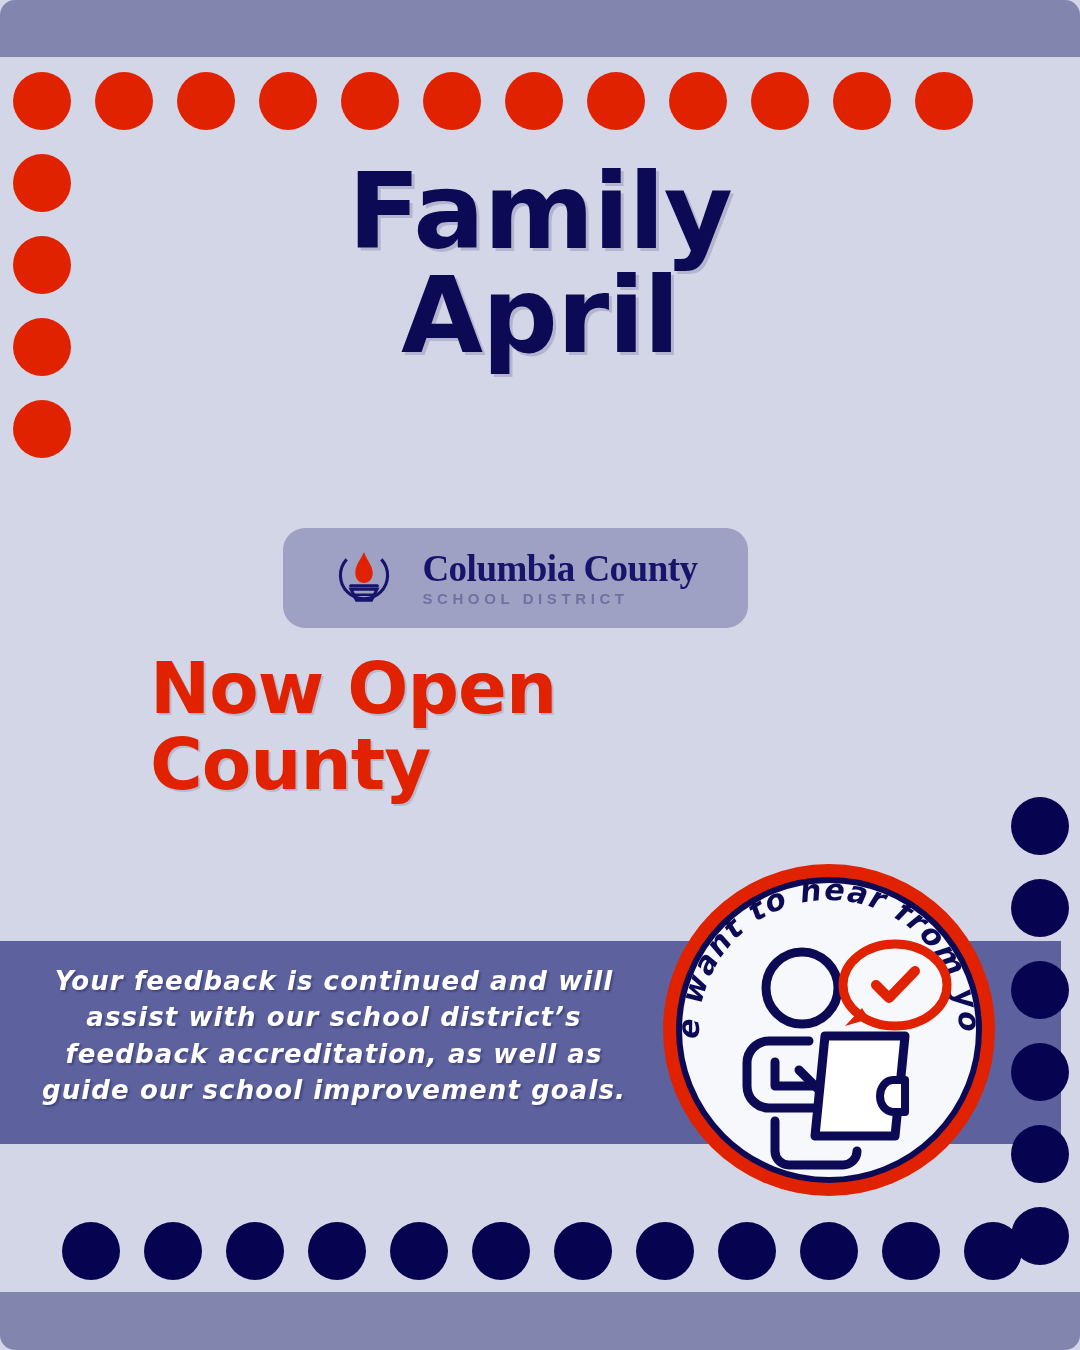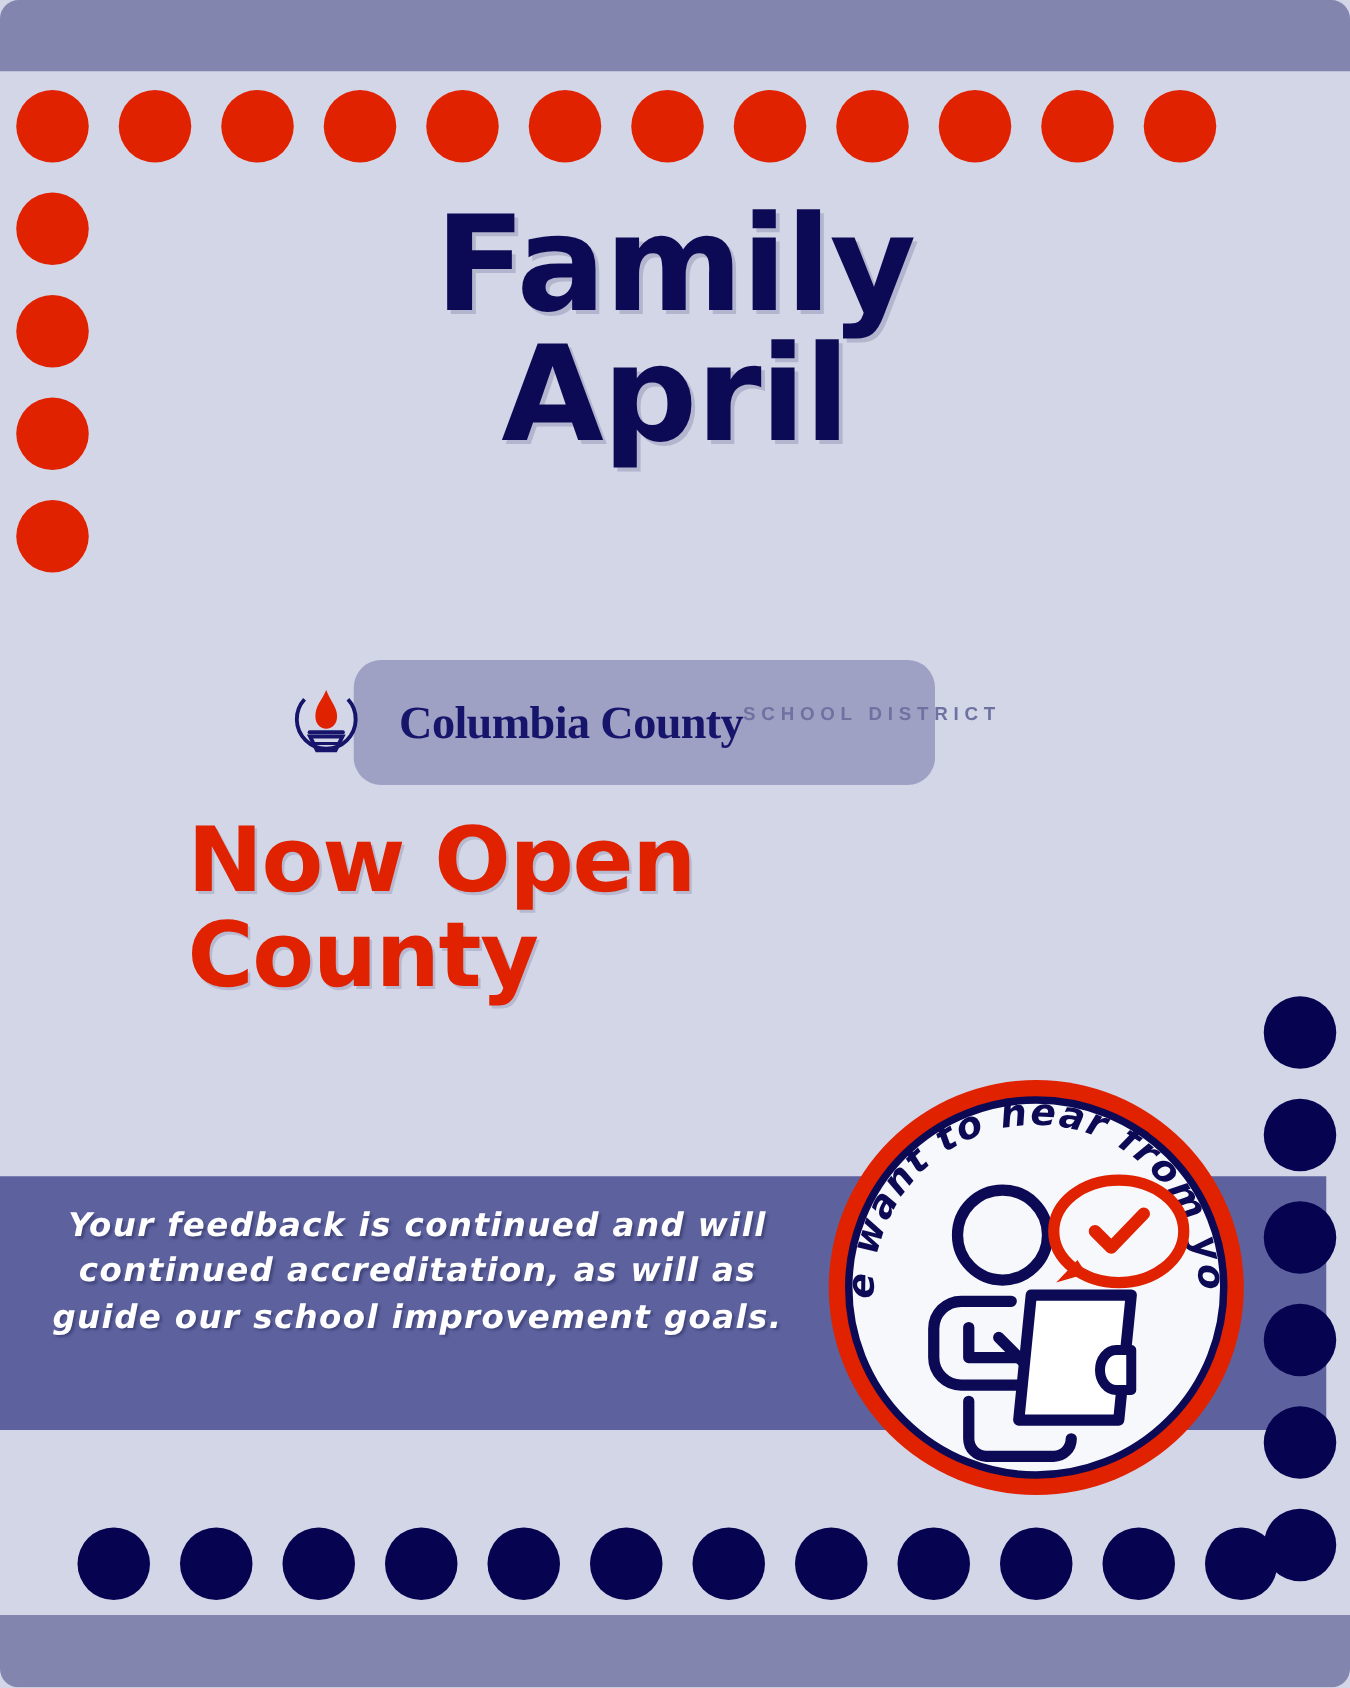--- a/index.html
+++ b/index.html
@@ -48,21 +48,21 @@
   }
   .title .ln{display:block;white-space:nowrap;}
 
   
   .logo-pill{
     position:absolute;left:283px;top:528px;width:465px;height:100px;
     background:#9fa1c4;border-radius:22px;
     display:flex;align-items:center;justify-content:center;gap:14px;
   }
   .logo-mark{width:62px;height:62px;flex:0 0 auto;}
-  .logo-words{display:flex;flex-direction:row;line-height:1;margin-left:13px;}
+  .logo-words{display:flex;flex-direction:column;line-height:1;margin-left:13px;}
   .logo-name{
     font-family:"Liberation Serif","DejaVu Serif",serif;
     font-weight:bold;font-size:37px;color:#16146b;letter-spacing:-0.5px;
     white-space:nowrap;
   }
   .logo-sub{
     font-family:"Liberation Sans",sans-serif;
     font-weight:bold;font-size:15px;color:#6e72a0;
     letter-spacing:4.6px;margin-top:4px;white-space:nowrap;
   }
@@ -166,21 +166,22 @@
     </span>
   </div>
 
   <div class="date-block">
     <span class="ln">Now Open</span>
     <span class="ln">County</span>
   </div>
 
   <div class="body-copy">
     <span class="ln">Your feedback is continued and will</span>
-    <span class="ln">continued accreditation, as will as</span>
+    <span class="ln">assist with our school district’s</span>
+    <span class="ln">feedback accreditation, as well as</span>
     <span class="ln">guide our school improvement goals.</span>
   </div>
 
   <div class="badge">
     <svg viewBox="0 0 344 344" aria-hidden="true">
       <defs>
         <path id="arcpath" d="M 42 172 A 130 130 0 0 1 302 172" fill="none"></path>
       </defs>
 
       <circle cx="172" cy="172" r="166" fill="#e02200"></circle>

